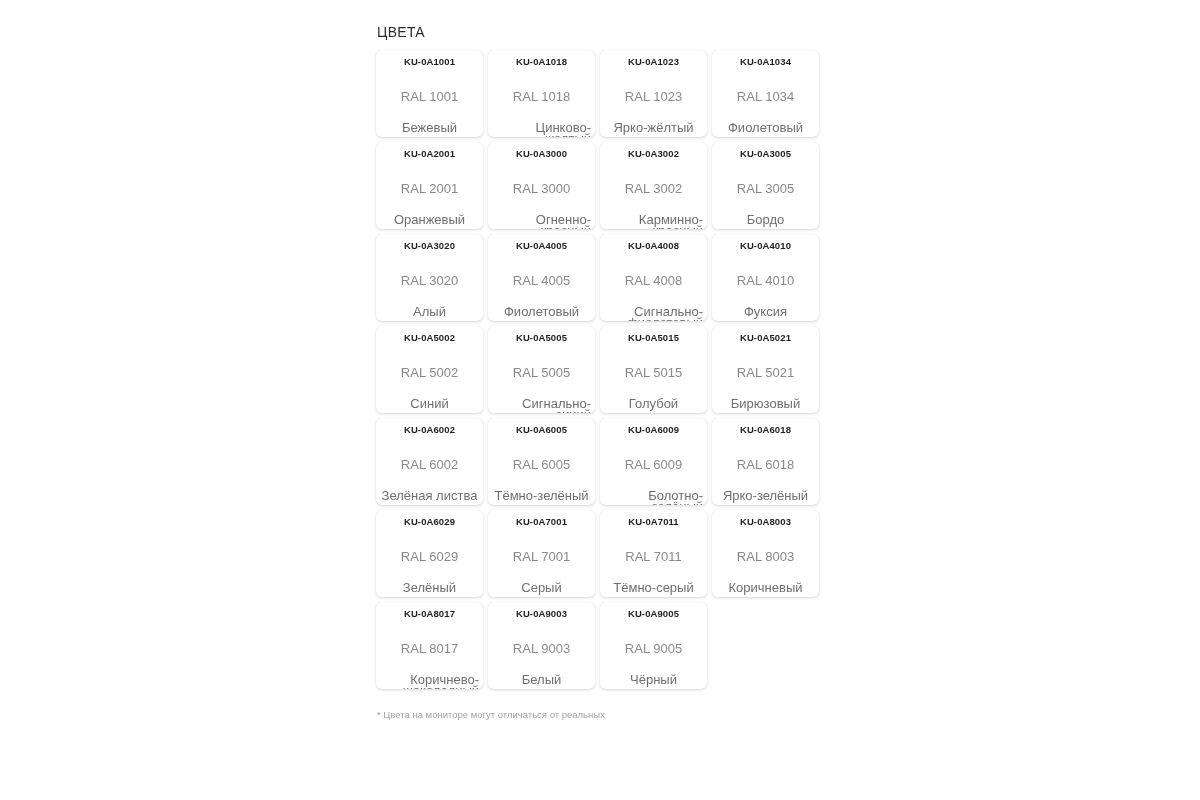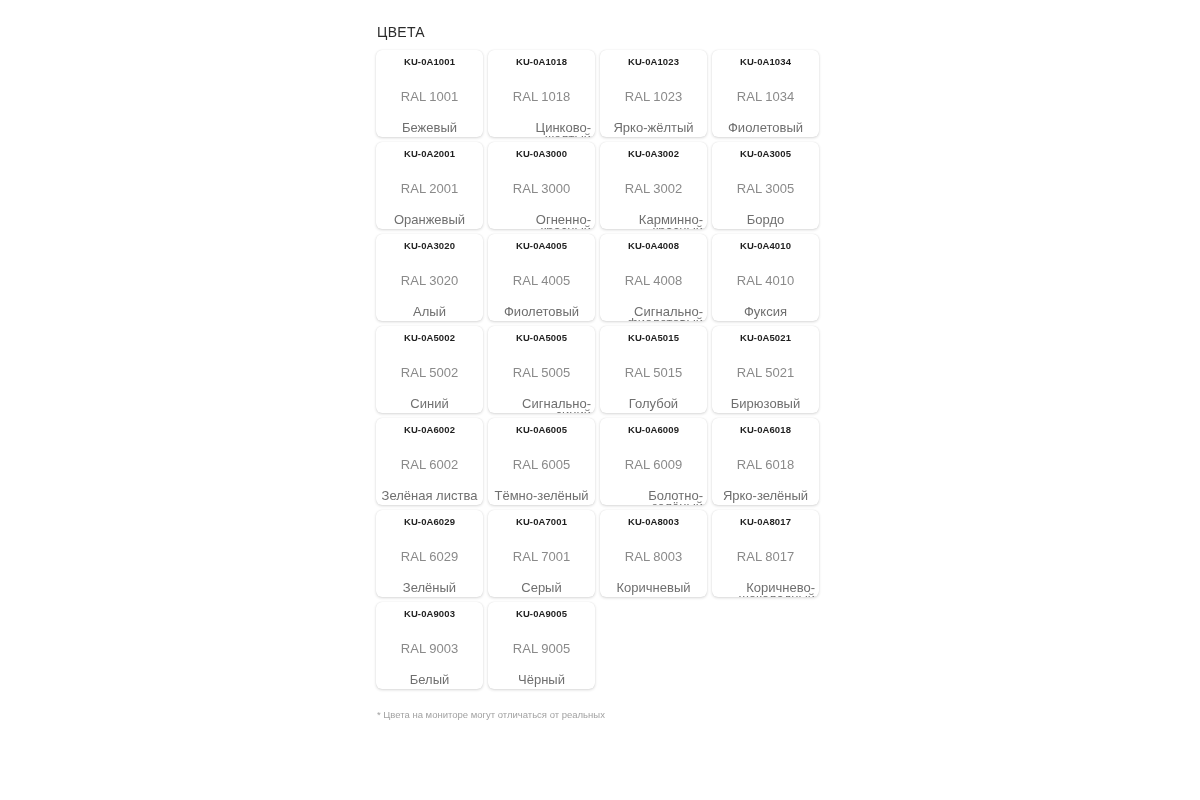--- a/index.html
+++ b/index.html
@@ -281,20 +281,28 @@
         <div class="card">
           <div class="card-text">
             <div class="card-code">KU-0A7001</div>
             <div class="card-ral">RAL 7001</div>
             <div class="card-name">Серый</div>
           </div>
           <div class="swatch" style="background-color: rgb(151, 161, 163);"></div>
         </div>
         <div class="card">
           <div class="card-text">
+            <div class="card-code">KU-0A7011</div>
+            <div class="card-ral">RAL 7011</div>
+            <div class="card-name">Тёмно-серый</div>
+          </div>
+          <div class="swatch" style="background-color: rgb(79, 88, 90);"></div>
+        </div>
+        <div class="card">
+          <div class="card-text">
             <div class="card-code">KU-0A8003</div>
             <div class="card-ral">RAL 8003</div>
             <div class="card-name">Коричневый</div>
           </div>
           <div class="swatch" style="background-color: rgb(128, 73, 31);"></div>
         </div>
         <div class="card tall-text">
           <div class="card-text">
             <div class="card-code">KU-0A8017</div>
             <div class="card-ral">RAL 8017</div>

